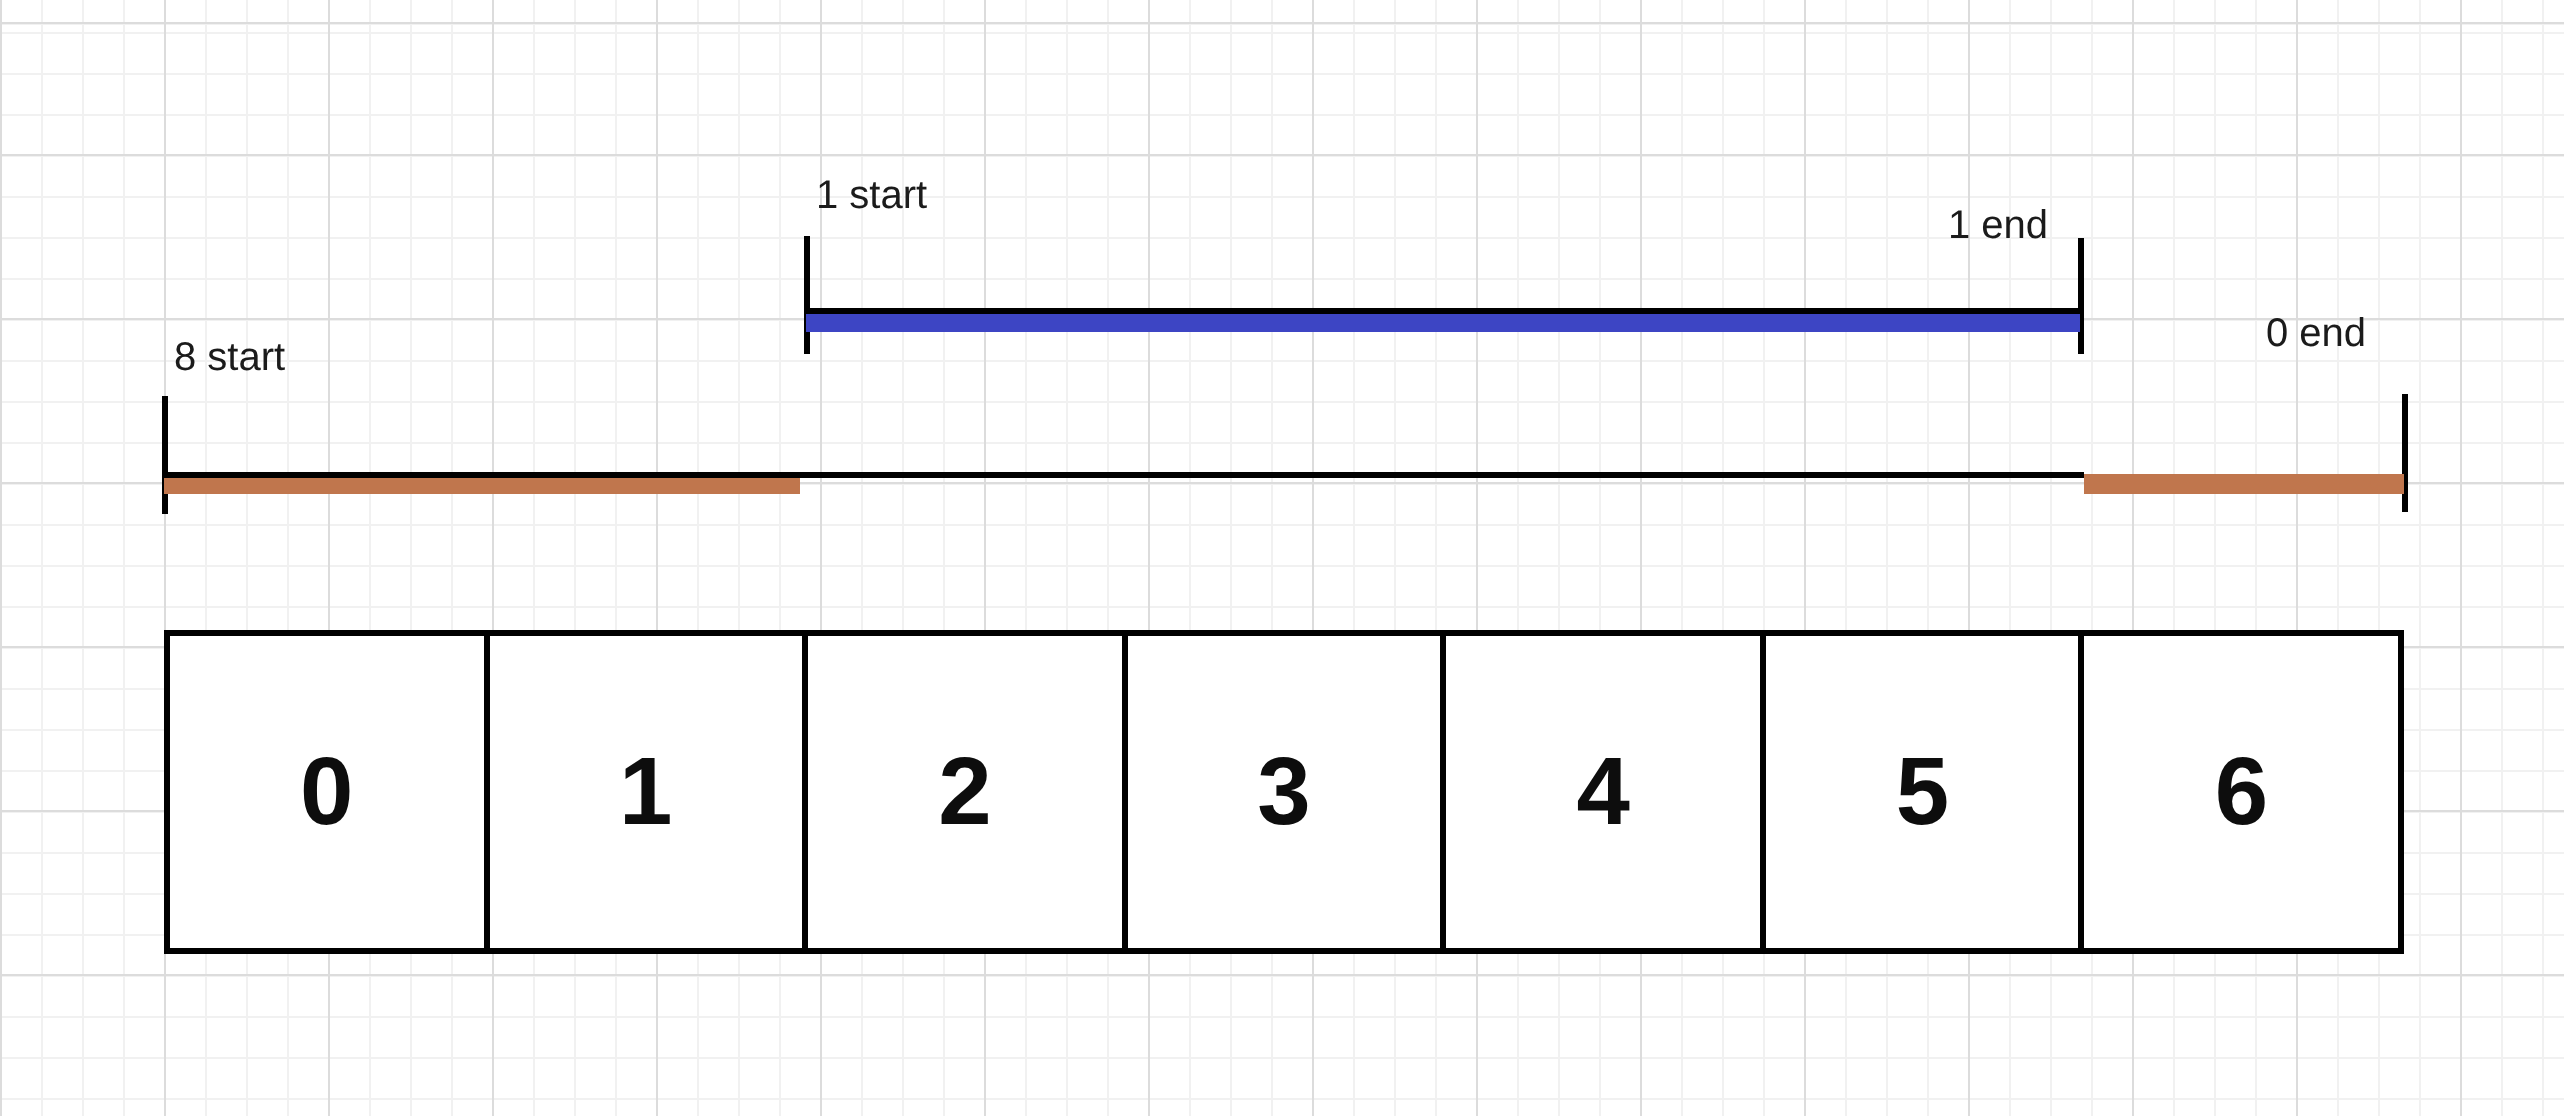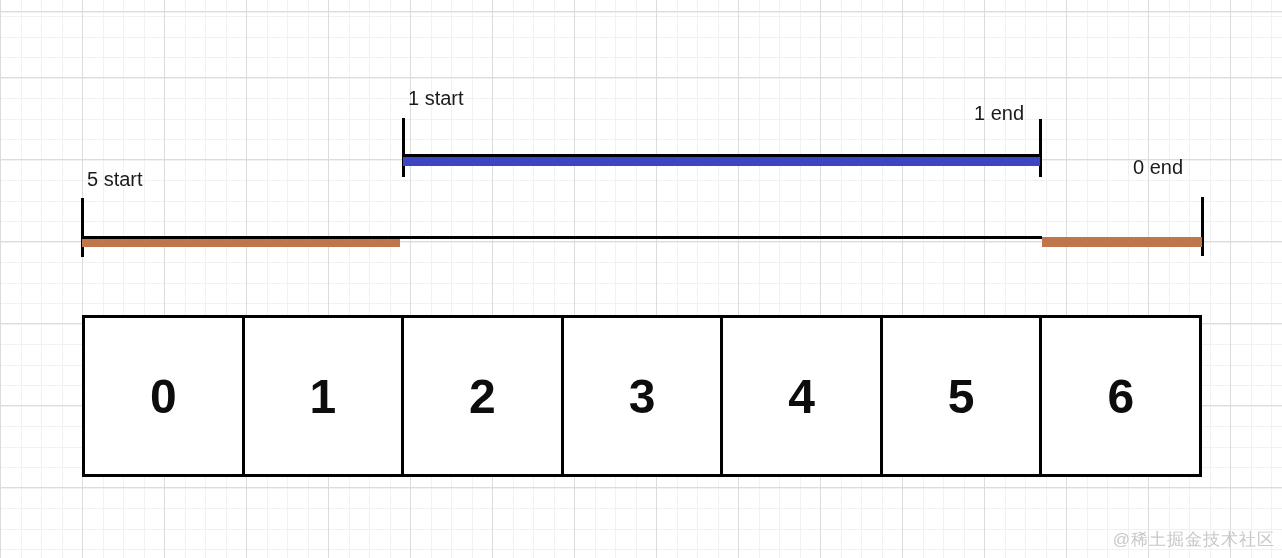--- a/index.html
+++ b/index.html
@@ -94,21 +94,21 @@
 
 <div class="canvas">
 
   <div class="iv-label l1s">1 start</div>
   <div class="iv-label l1e">1 end</div>
   <div class="tick t1s"></div>
   <div class="tick t1e"></div>
   <div class="iv-line line1"></div>
   <div class="iv-bar bar1" style="background: rgb(61, 69, 196);"></div>
 
-  <div class="iv-label l0s">5 start</div>
+  <div class="iv-label l0s">8 start</div>
   <div class="iv-label l0e">0 end</div>
   <div class="tick t0s"></div>
   <div class="tick t0e"></div>
   <div class="iv-line line0"></div>
   <div class="iv-bar bar0-left" style="background: rgb(192, 118, 77);"></div>
   <div class="iv-bar bar0-right" style="background: rgb(192, 118, 77);"></div>
 
   <div class="array">
     <div class="cell">
         <span class="cell-num">0</span>
@@ -126,15 +126,14 @@
         <span class="cell-num">4</span>
       </div>
     <div class="cell">
         <span class="cell-num">5</span>
       </div>
     <div class="cell">
         <span class="cell-num">6</span>
       </div>
   </div>
 
-  <div class="watermark">@稀土掘金技术社区</div>
 
 </div>
 
 </body></html>

